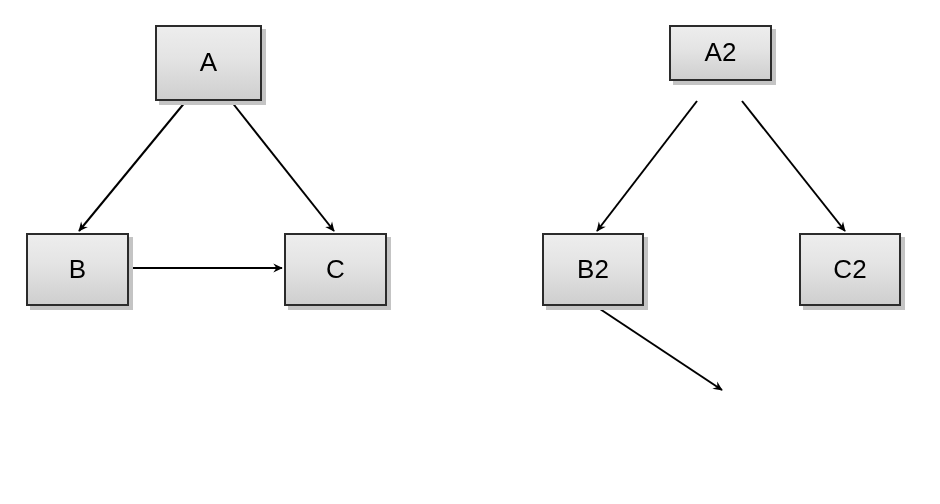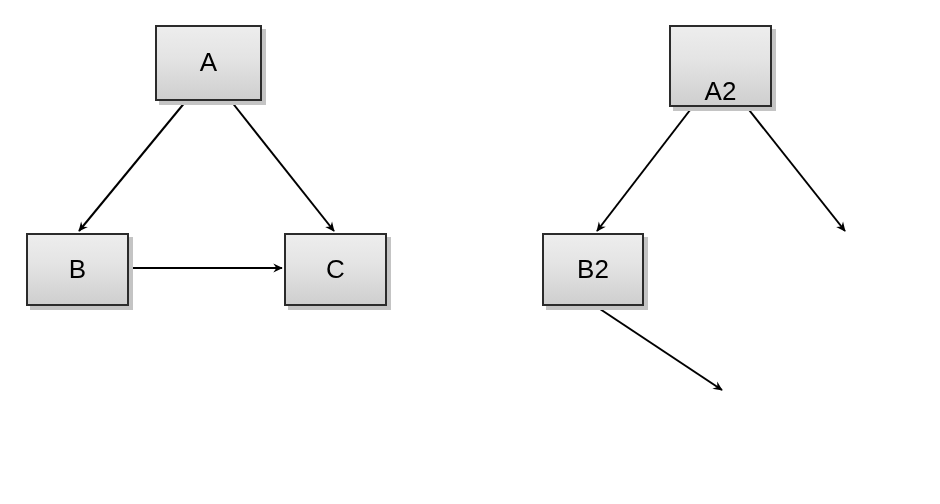--- a/index.html
+++ b/index.html
@@ -71,20 +71,23 @@
 
   <div class="node" style="left: 155px; top: 25px; width: 107px; height: 76px;">
     <span class="node-label">A</span>
   </div>
   <div class="node" style="left: 26px; top: 233px; width: 103px; height: 73px;">
     <span class="node-label">B</span>
   </div>
   <div class="node" style="left: 284px; top: 233px; width: 103px; height: 73px;">
     <span class="node-label">C</span>
   </div>
-  <div class="node" style="left: 669px; top: 25px; width: 103px; height: 82px; align-items: flex-end;">
+  <div class="node" style="left: 669px; top: 25px; width: 103px; height: 56px;">
     <span class="node-label">A2</span>
   </div>
   <div class="node" style="left: 542px; top: 233px; width: 102px; height: 73px;">
     <span class="node-label">B2</span>
   </div>
+  <div class="node" style="left: 799px; top: 233px; width: 102px; height: 73px;">
+    <span class="node-label">C2</span>
+  </div>
 
 </div>
 
 </body></html>

